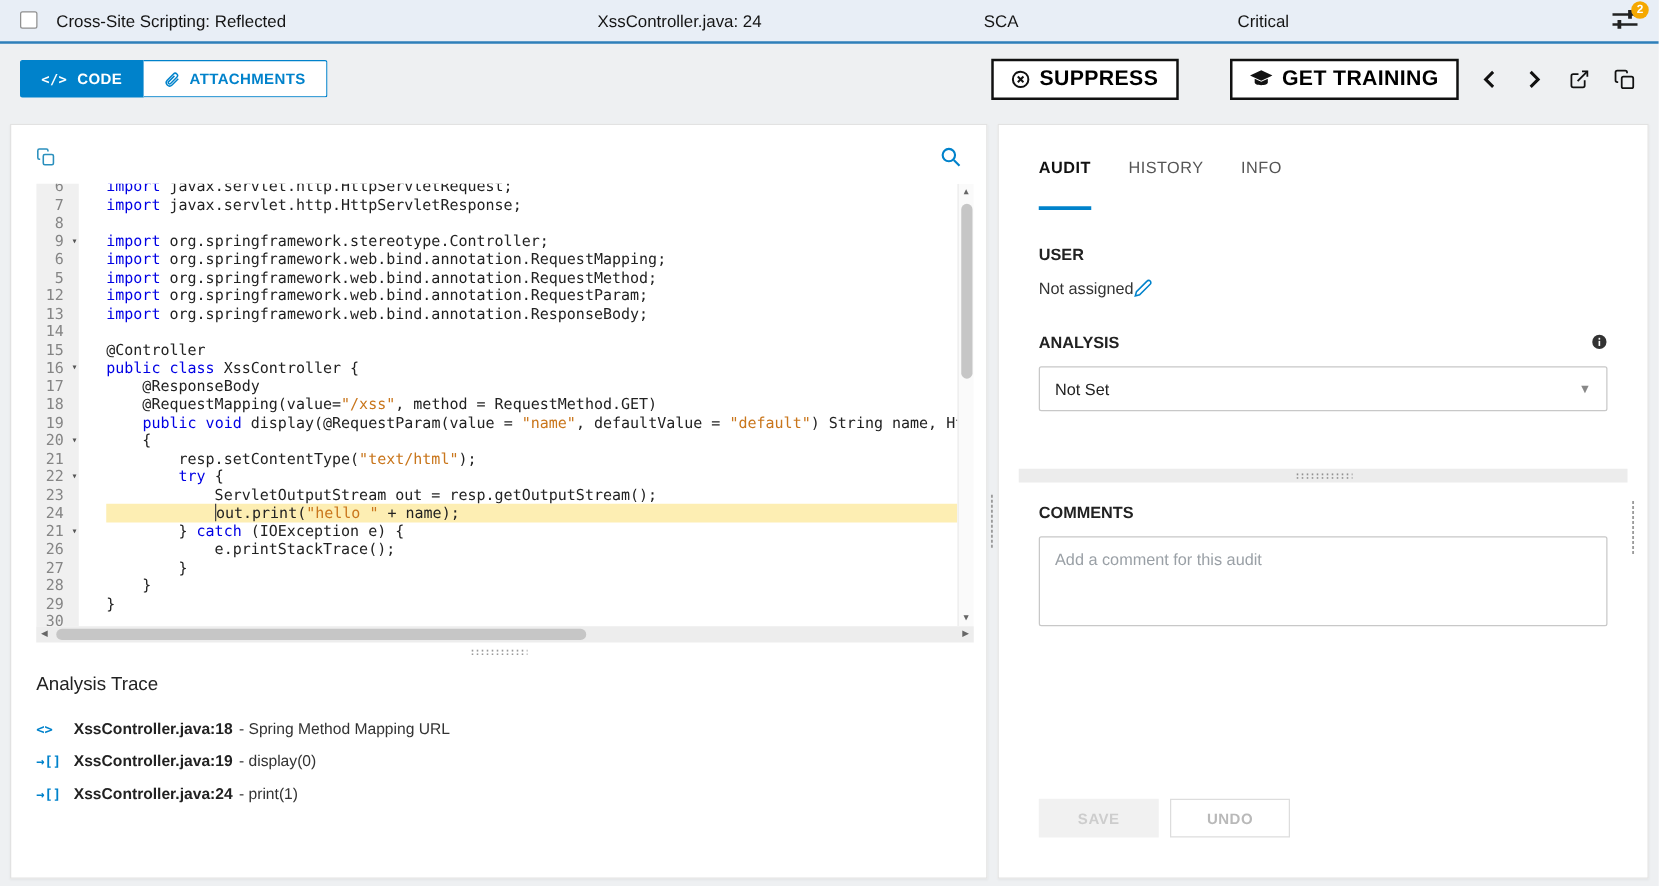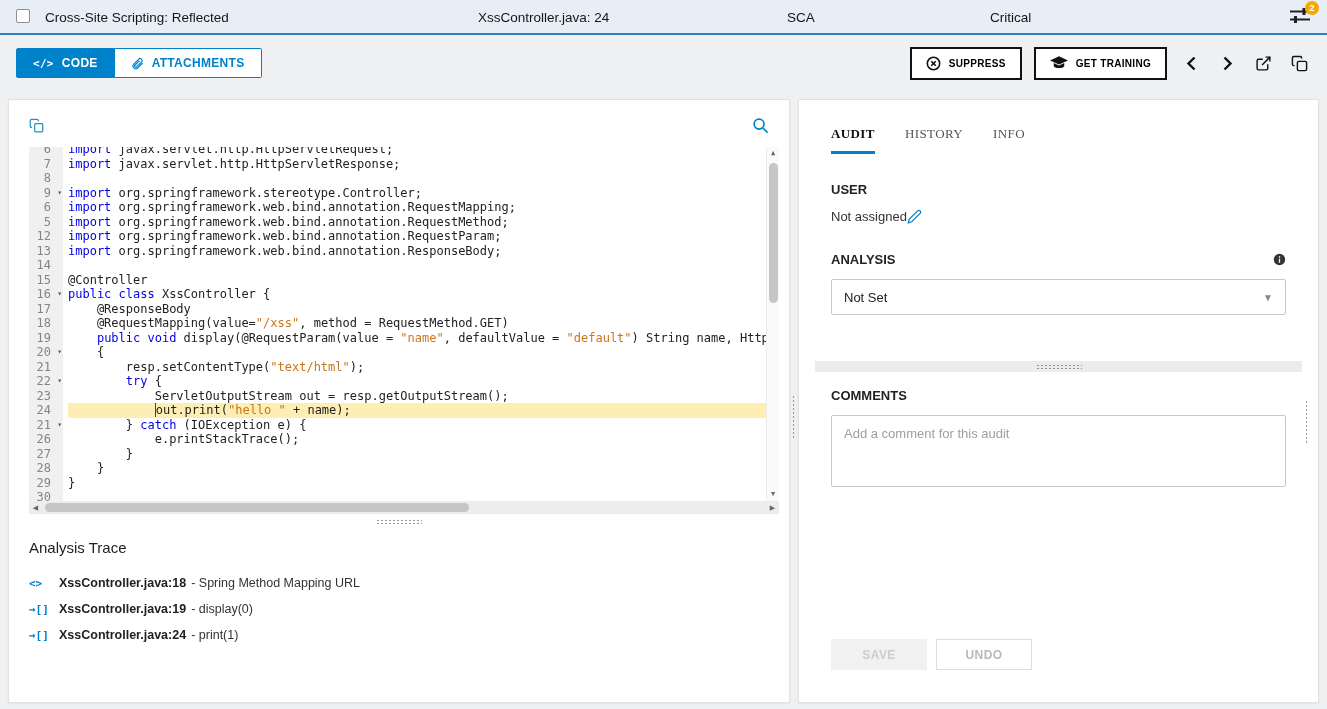--- a/index.html
+++ b/index.html
@@ -18,21 +18,21 @@
   .filter-badge { position:absolute; top:-6px; right:-8px; width:14px; height:14px; background:#f5a800; color:#fff; border-radius:50%; font-size:9.5px; font-weight:bold; line-height:14px; text-align:center; }
 
   
   .toolbar { height:56px; display:flex; align-items:center; padding:0 16px; }
   .tab-group { display:flex; }
   .tab { height:30px; display:flex; align-items:center; gap:8px; font-family:inherit; font-weight:bold; font-size:12px; letter-spacing:.3px; padding:0 16px; cursor:pointer; }
   .tab.code { background:var(--accent,#0082cb); color:#fff; border:1px solid var(--accent,#0082cb); border-radius:2px 0 0 2px; }
   .tab.attach { background:#fff; color:var(--accent,#0082cb); border:1px solid var(--accent,#0082cb); border-left:none; border-radius:0 2px 2px 0; }
   .tab .glyph { font-family:"DejaVu Sans Mono",monospace; font-size:11px; font-weight:bold; }
   .toolbar-right { margin-left:auto; display:flex; align-items:center; gap:12px; }
-  .action-btn { height:33px; background:#fff; border:2px solid #111; font-family:inherit; font-weight:bold; font-size:10px; letter-spacing:.3px; display:flex; align-items:center; gap:8px; padding:0 14px; cursor:pointer; }
+  .action-btn { height:33px; background:#fff; border:2px solid #111; font-family:inherit; font-weight:bold; font-size:17px; letter-spacing:.3px; display:flex; align-items:center; gap:8px; padding:0 14px; cursor:pointer;margin-left:29px; }
   .nav-icon { display:inline-flex; align-items:center; justify-content:center; width:24px; height:24px; cursor:pointer; }
 
   
   .content { display:flex; height:618px; padding:8px 8px 6px; }
   .panel { background:#fff; border:1px solid #e2e2e2; box-shadow:0 1px 2px rgba(0,0,0,.05); height:100%; }
   .left-panel { width:782px; position:relative; }
   .splitter-v { width:8px; position:relative; }
   .splitter-v .dots, .edge-dots { position:absolute; width:3px; height:44px; background-image:radial-gradient(#9b9b9b 0.8px, transparent 1px); background-size:3px 4px; }
   .splitter-v .dots { top:296px; left:2px; }
   .right-panel { flex:1; position:relative; padding:0 32px; }
@@ -41,21 +41,21 @@
   .file-row { display:flex; align-items:center; gap:12px; padding:17px 20px 13px 20px; }
   .file-path { font-size:13px; color:#333; }
   .icon-btn { display:inline-flex; cursor:pointer; }
   .search-btn { margin-left:auto; }
 
   
   .editor { position:relative; margin:0 10px 0 20px; height:354px; overflow:hidden; display:flex; font-family:"DejaVu Sans Mono",monospace; font-size:12px; }
   .gutter { width:34px; background:#f0f0f0; color:#858585; flex-shrink:0; margin-top:-5px; }
   .gutter-line { height:14.5px; line-height:14.5px; text-align:right; padding-right:12px; position:relative; cursor:pointer; }
   .gutter-line .fold { position:absolute; right:1px; top:0; font-size:8px; color:#555; }
-  .code-lines { flex:1; margin-top:-5px; padding-left:5px; overflow:hidden; white-space:pre; margin-right:13px; }
+  .code-lines { flex:1; margin-top:-5px; padding-left:22px; overflow:hidden; white-space:pre; margin-right:13px; }
   .code-line { height:14.5px; line-height:14.5px; cursor:text; }
   .code-line.hl { background:var(--hl,#fdeeb3); }
   .tok-kw { color:#0000e4; }
   .tok-str { color:#c9761c; }
   .tok-pl { color:#222; }
   .tok-caret { border-left:1.5px solid #444; }
   .vscroll { position:absolute; right:0; top:0; bottom:0; width:13px; background:#fafafa; border-left:1px solid #ececec; cursor:pointer; }
   .vscroll .arr { height:13px; font-size:7px; color:#666; text-align:center; line-height:13px; }
   .vscroll .arr.down { position:absolute; bottom:0; left:0; right:0; }
   .vthumb { position:absolute; top:16px; left:2px; width:9px; height:140px; background:#c6c6c6; border-radius:5px; }
@@ -69,21 +69,21 @@
   
   .trace { padding:4px 20px; }
   .trace h3 { font-size:15px; font-weight:normal; color:#222; margin:6px 0 20px; }
   .trace-item { display:flex; align-items:center; margin-bottom:12px; font-size:12.5px; cursor:pointer; }
   .trace-icon { color:var(--accent,#0082cb); font-weight:bold; font-size:11px; font-family:"DejaVu Sans Mono",monospace; width:30px; flex-shrink:0; }
   .trace-loc { font-weight:bold; color:#222; margin-right:5px; }
   .trace-desc { color:#333; }
 
   
   .audit-tabs { display:flex; gap:30px; padding-top:26px; font-size:13px; letter-spacing:.4px; }
-  .audit-tab { color:#555; padding-bottom:9px; cursor:pointer;font-family:Liberation Serif, serif; }
+  .audit-tab { color:#555; padding-bottom:24px; cursor:pointer; }
   .audit-tab.active { color:#111; font-weight:bold; border-bottom:3px solid var(--accent,#0082cb); }
   .label-row { display:flex; justify-content:space-between; align-items:center; margin-top:28px; }
   .section-label { font-weight:bold; font-size:13px; color:#222; }
   .value-row { display:flex; align-items:center; margin-top:12px; font-size:13px; color:#333; }
   .select-box { height:36px; border:1px solid #c8c8c8; border-radius:2px; background:#fff; display:flex; align-items:center; justify-content:space-between; padding:0 12px; margin-top:12px; font-size:13px; color:#222; cursor:pointer; }
   .select-box .chev { color:#888; font-size:10px; }
   .audit-splitter { margin:46px -16px 0; height:11px; background:#ececec; position:relative; cursor:row-resize; }
   .audit-splitter .dots { position:absolute; left:50%; transform:translateX(-50%); top:3px; width:46px; height:5px; background-image:radial-gradient(#8f8f8f 0.8px, transparent 1px); background-size:4px 3px; }
   .comments-label { font-weight:bold; font-size:13px; color:#222; margin-top:16px; }
   .comment-input { width:100%; height:72px; margin-top:12px; border:1px solid #c8c8c8; border-radius:2px; resize:none; font-family:"Liberation Sans",sans-serif; font-size:13px; padding:10px 12px; color:#333; }

